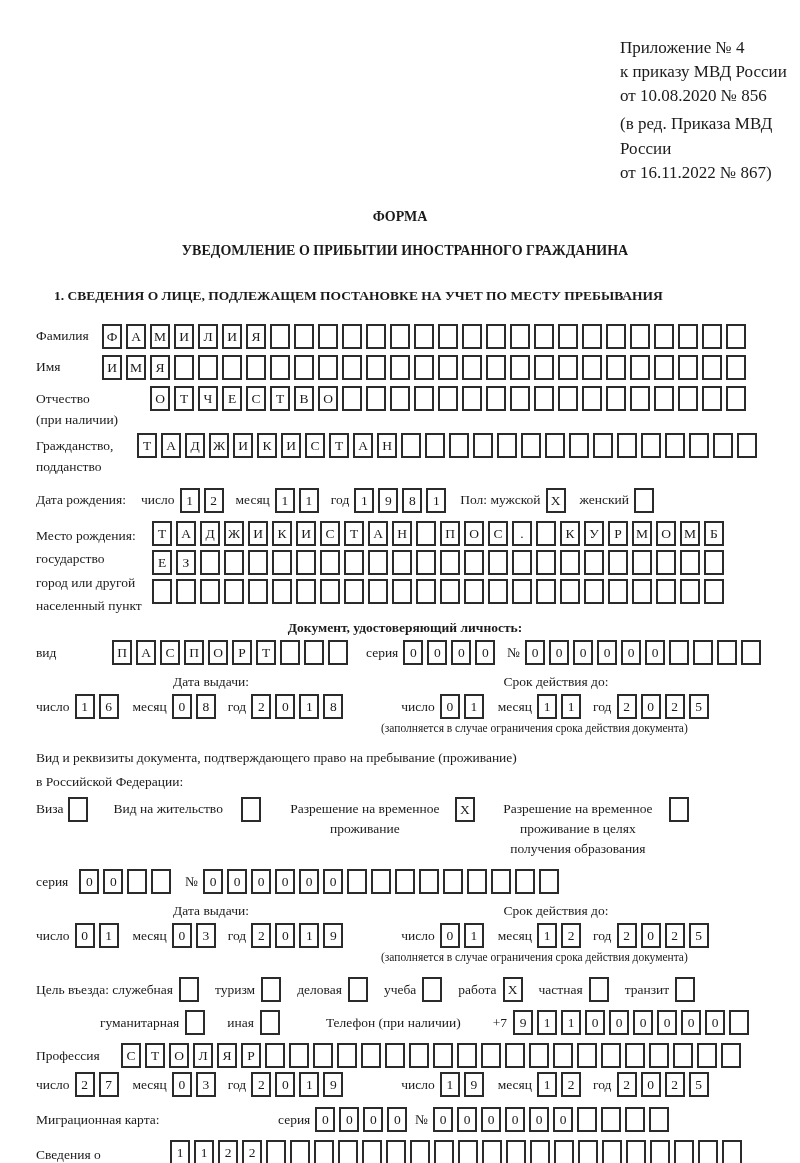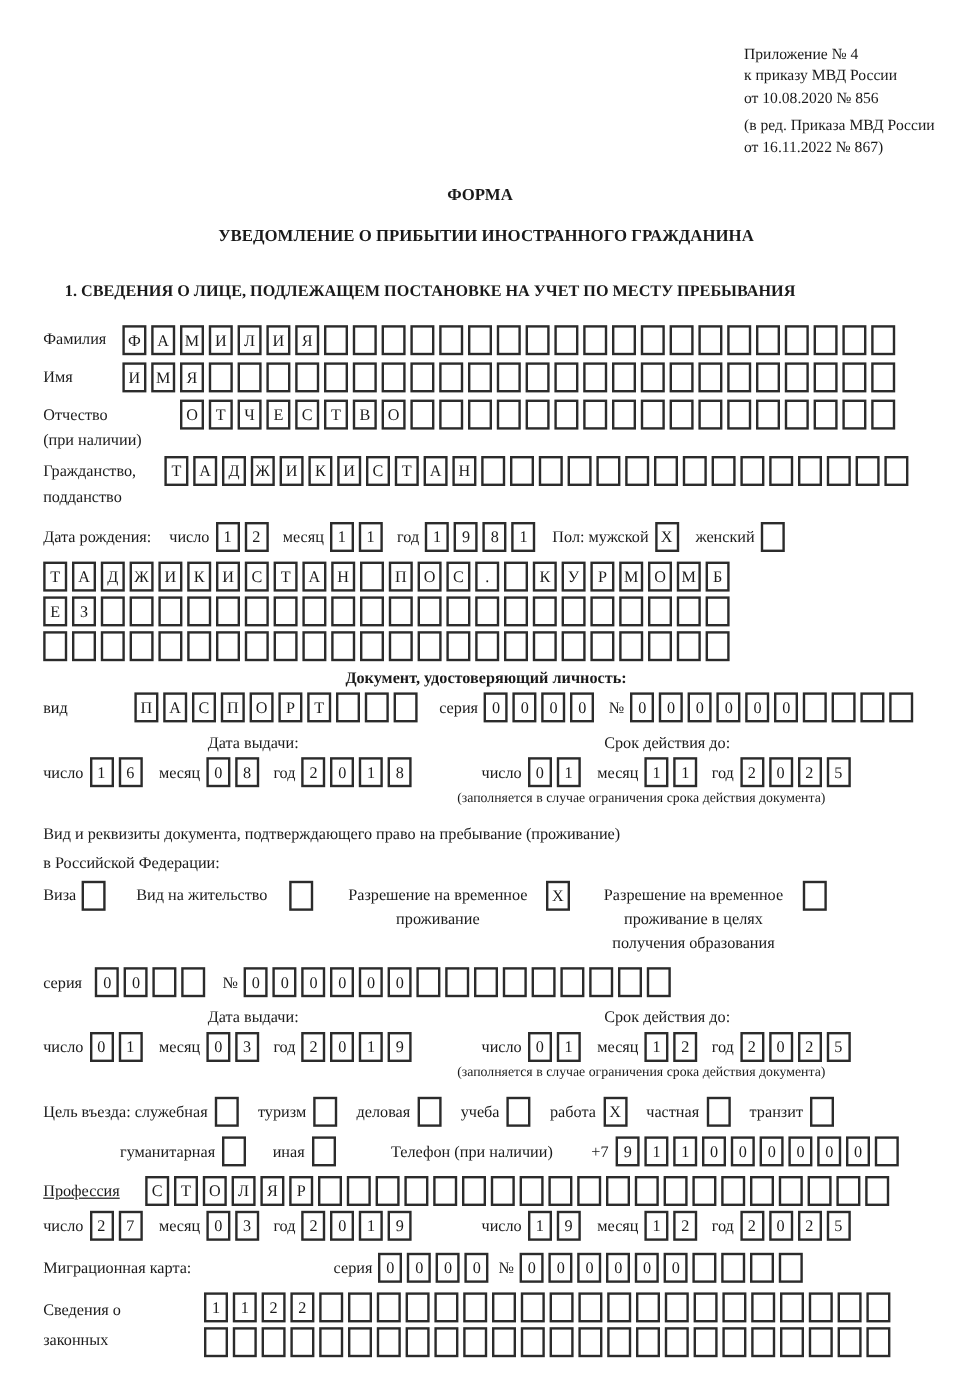--- a/index.html
+++ b/index.html
@@ -1,20 +1,20 @@
 <!DOCTYPE html>
 <html><head>
 <meta charset="utf-8">
 <style>
   html,body{margin:0;padding:0;background:#fff;}
   body{width:800px;height:1163px;overflow:hidden;color:#1a1a1a;
        font-family:"Liberation Serif","DejaVu Serif",serif;font-size:13.5px;}
   .page{padding:36px 26px 0 36px;}
   
-  .appendix{width:178px;margin-left:584px;font-size:13px;line-height:1.42;}
+  .appendix{width:178px;margin-left:584px;font-size:17px;line-height:1.42;}
   .appendix .gap{height:4px;}
   .forma{ text-align:center;padding-right:10px;font-weight:bold;font-size:14px;margin-top:24px;}
   .title{text-align:center;font-weight:bold;font-size:14px;line-height:1.65;margin-top:14px;}
   .blankline{display:inline-block;width:56px;border-bottom:2px solid #333;height:12px;margin-left:10px;}
   .sect{font-weight:bold;font-size:13.5px;margin-top:26px;margin-left:18px;}
   
   .cells{white-space:nowrap;display:inline-block;vertical-align:top;}
   .cell{display:inline-block;width:16px;height:21px;border:2px solid #2b2b2b;margin-right:4px;
         text-align:center;font-size:13.5px;line-height:21px;vertical-align:middle;background:#fff;}
   .row{display:flex;align-items:flex-start;margin-top:6px;}
@@ -94,20 +94,26 @@
     <span class="cells"><span class="cell">1</span><span class="cell">1</span></span>
     <span class="t" style="margin-left:8px;">год</span>
     <span class="cells"><span class="cell">1</span><span class="cell">9</span><span class="cell">8</span><span class="cell">1</span></span>
     <span class="t" style="margin-left:10px;">Пол: мужской</span>
     <span class="cells"><span class="cell">X</span></span>
     <span class="t" style="margin-left:10px;">женский</span>
     <span class="cells"><span class="cell"></span></span>
   </div>
 
   <div class="row" style="margin-top:8px;">
+    <div class="lblblock w116" style="line-height:1.75;">
+      <div>Место рождения:</div>
+      <div>государство</div>
+      <div>город или другой</div>
+      <div>населенный пункт</div>
+    </div>
     <div class="stack">
       <span class="cells"><span class="cell">Т</span><span class="cell">А</span><span class="cell">Д</span><span class="cell">Ж</span><span class="cell">И</span><span class="cell">К</span><span class="cell">И</span><span class="cell">С</span><span class="cell">Т</span><span class="cell">А</span><span class="cell">Н</span><span class="cell"></span><span class="cell">П</span><span class="cell">О</span><span class="cell">С</span><span class="cell">.</span><span class="cell"></span><span class="cell">К</span><span class="cell">У</span><span class="cell">Р</span><span class="cell">М</span><span class="cell">О</span><span class="cell">М</span><span class="cell">Б</span></span>
       <span class="cells"><span class="cell">Е</span><span class="cell">З</span><span class="cell"></span><span class="cell"></span><span class="cell"></span><span class="cell"></span><span class="cell"></span><span class="cell"></span><span class="cell"></span><span class="cell"></span><span class="cell"></span><span class="cell"></span><span class="cell"></span><span class="cell"></span><span class="cell"></span><span class="cell"></span><span class="cell"></span><span class="cell"></span><span class="cell"></span><span class="cell"></span><span class="cell"></span><span class="cell"></span><span class="cell"></span><span class="cell"></span></span>
       <span class="cells"><span class="cell"></span><span class="cell"></span><span class="cell"></span><span class="cell"></span><span class="cell"></span><span class="cell"></span><span class="cell"></span><span class="cell"></span><span class="cell"></span><span class="cell"></span><span class="cell"></span><span class="cell"></span><span class="cell"></span><span class="cell"></span><span class="cell"></span><span class="cell"></span><span class="cell"></span><span class="cell"></span><span class="cell"></span><span class="cell"></span><span class="cell"></span><span class="cell"></span><span class="cell"></span><span class="cell"></span></span>
     </div>
   </div>
 
   <div class="center-b" style="margin-top:2px;">Документ, удостоверяющий личность:</div>
 
   <div class="daterow" style="margin-top:4px;">
@@ -206,21 +212,21 @@
   <div class="purpose smallgap">
     <span class="t" style="margin-left:64px;">гуманитарная</span>
     <span class="cells"><span class="cell"></span></span>
     <span class="t" style="margin-left:6px;">иная</span>
     <span class="cells"><span class="cell"></span></span>
     <span class="t" style="margin-left:30px;">Телефон (при наличии)</span>
     <span class="t" style="margin-left:26px;">+7</span>
     <span class="cells"><span class="cell">9</span><span class="cell">1</span><span class="cell">1</span><span class="cell">0</span><span class="cell">0</span><span class="cell">0</span><span class="cell">0</span><span class="cell">0</span><span class="cell">0</span><span class="cell"></span></span>
   </div>
 
-  <div class="daterow" style="margin-top:8px;text-decoration:underline;">
+  <div class="daterow" style="margin-top:8px;">
     <span class="t w80">Профессия</span>
     <span class="cells"><span class="cell">С</span><span class="cell">Т</span><span class="cell">О</span><span class="cell">Л</span><span class="cell">Я</span><span class="cell">Р</span><span class="cell"></span><span class="cell"></span><span class="cell"></span><span class="cell"></span><span class="cell"></span><span class="cell"></span><span class="cell"></span><span class="cell"></span><span class="cell"></span><span class="cell"></span><span class="cell"></span><span class="cell"></span><span class="cell"></span><span class="cell"></span><span class="cell"></span><span class="cell"></span><span class="cell"></span><span class="cell"></span><span class="cell"></span><span class="cell"></span></span>
   </div>
 
 
   <div class="daterow">
     <span class="t">число</span>
     <span class="cells"><span class="cell">2</span><span class="cell">7</span></span>
     <span class="t" style="margin-left:10px;">месяц</span>
     <span class="cells"><span class="cell">0</span><span class="cell">3</span></span>

